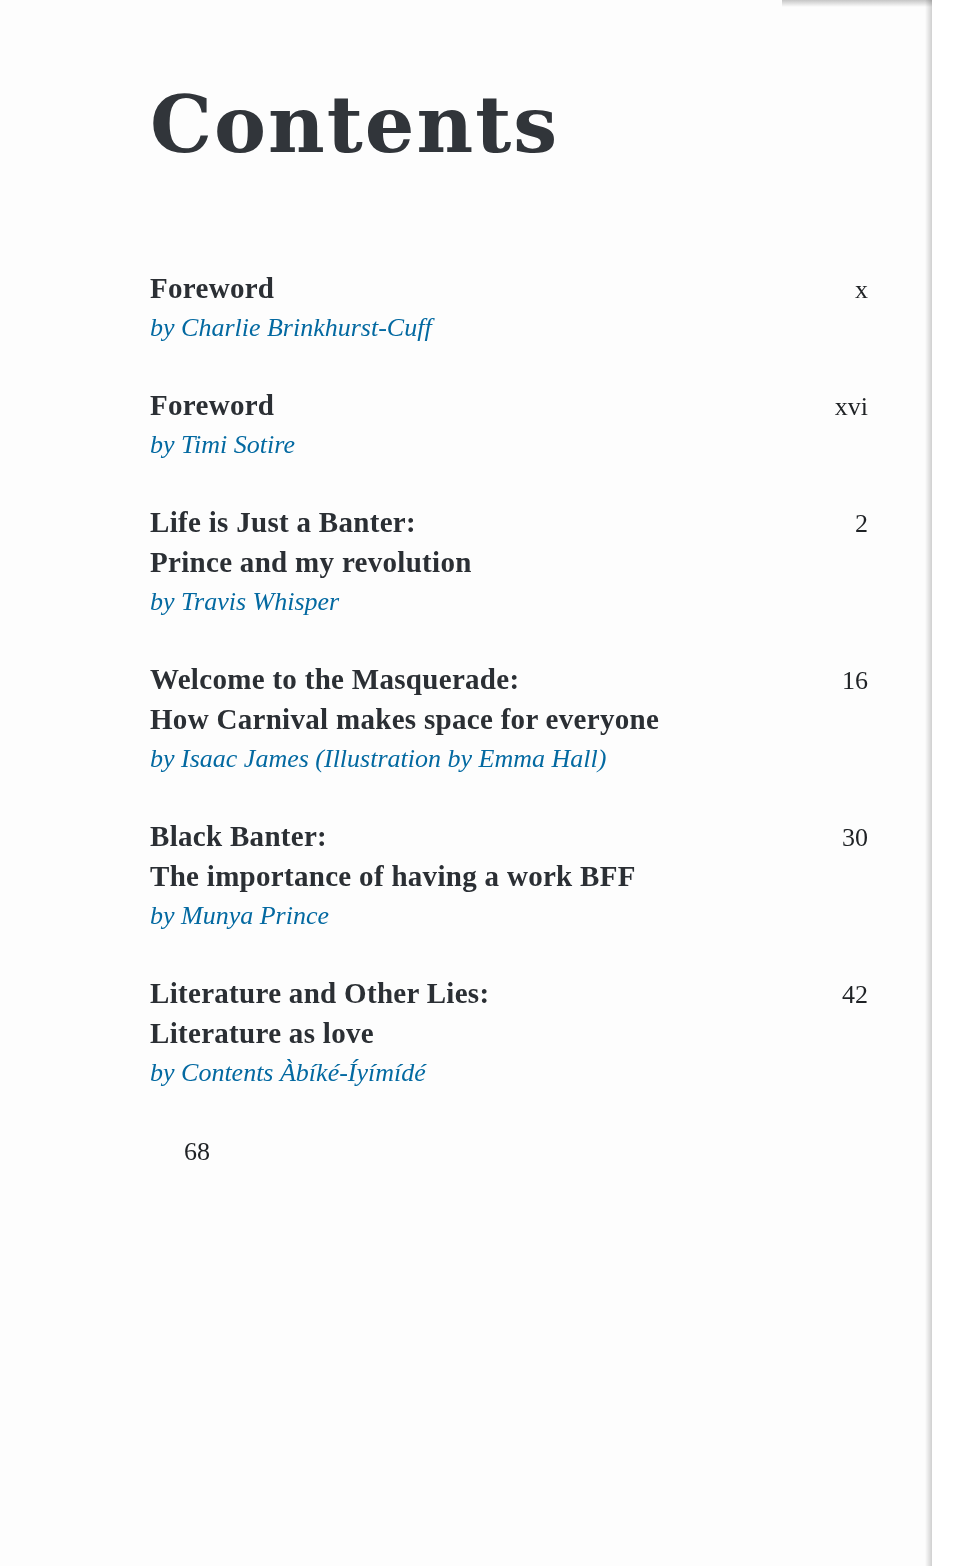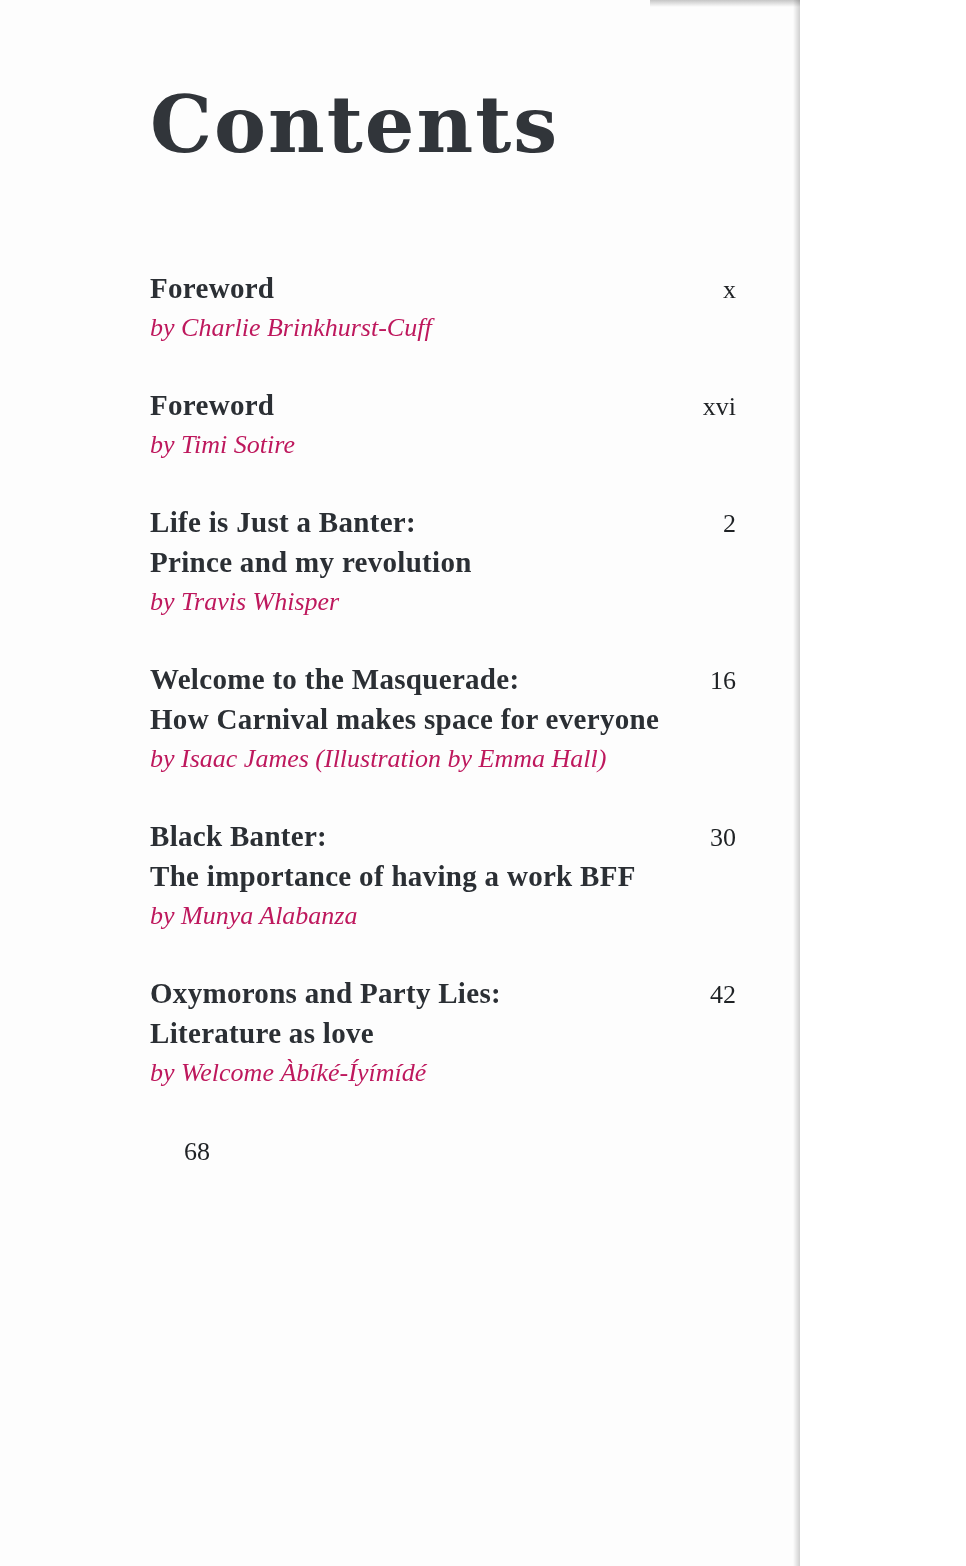--- a/index.html
+++ b/index.html
@@ -2,21 +2,21 @@
 <html><head>
 <meta charset="utf-8">
 <style>
   html, body {
     margin: 0;
     padding: 0;
     background: #ffffff;
   }
   .page {
     position: relative;
-    width: 800px;
+    width: 932px;
     height: 1566px;
     background: #fdfdfd;
     overflow: hidden;
     font-family: "Liberation Serif", serif;
     color: #26292d;
     box-sizing: border-box;
   }
   
   .edge-right {
     position: absolute;
@@ -64,21 +64,21 @@
     font-weight: 700;
     line-height: 40px;
     color: #2b2f34;
     white-space: pre-line;
     letter-spacing: 0.3px;
   }
   .entry-byline {
     font-size: 26px;
     font-style: italic;
     line-height: 40px;
-    color: #be185d;
+    color: #0369a1;
   }
   .entry-page {
     font-size: 26px;
     line-height: 40px;
     min-width: 60px;
     text-align: right;
     padding-top: 2px;
     color: #1f2225;
   }
 </style>
@@ -120,30 +120,30 @@
 How Carnival makes space for everyone</div>
       <div class="entry-byline">by Isaac James (Illustration by Emma Hall)</div>
     </div>
     <div class="entry-page">16</div>
   </div>
 
   <div class="entry">
     <div class="entry-text">
       <div class="entry-title">Black Banter:
 The importance of having a work BFF</div>
-      <div class="entry-byline">by Munya Alabanza</div>
+      <div class="entry-byline">by Munya Prince</div>
     </div>
     <div class="entry-page">30</div>
   </div>
 
   <div class="entry">
     <div class="entry-text">
-      <div class="entry-title">Oxymorons and Party Lies:
+      <div class="entry-title">Literature and Other Lies:
 Literature as love</div>
-      <div class="entry-byline">by Welcome Àbíké-Íyímídé</div>
+      <div class="entry-byline">by Contents Àbíké-Íyímídé</div>
     </div>
     <div class="entry-page">42</div>
   </div>
 
 
   <div class="entry">
     <div class="entry-page">68</div>
   </div>
 </div>
   </div>

